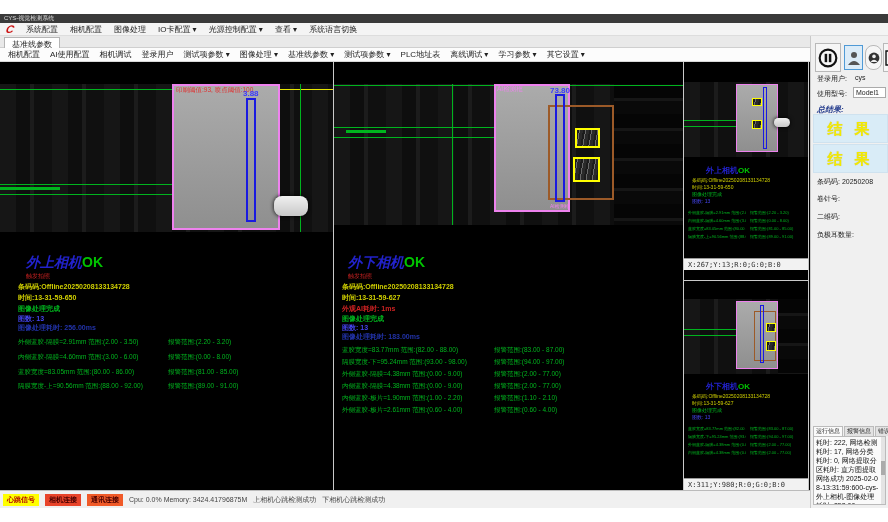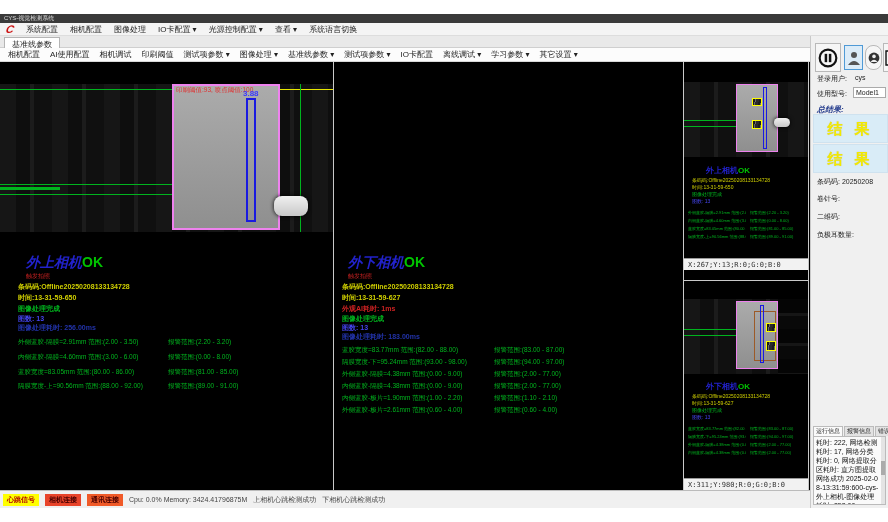--- a/index.html
+++ b/index.html
@@ -103,26 +103,26 @@
 </div>
 
 <div class="abs tabrow">
   <div class="tab-active">基准线参数</div>
 </div>
 
 <div class="abs toolbar">
   <span class="ti">相机配置</span>
   <span class="ti">AI使用配置</span>
   <span class="ti">相机调试</span>
-  <span class="ti">印刷阈值</span>
+  <span class="ti">登录用户</span>
   <span class="ti">测试项参数 ▾</span>
   <span class="ti">图像处理 ▾</span>
   <span class="ti">基准线参数 ▾</span>
   <span class="ti">测试项参数 ▾</span>
-  <span class="ti">IO卡配置</span>
+  <span class="ti">PLC地址表</span>
   <span class="ti">离线调试 ▾</span>
   <span class="ti">学习参数 ▾</span>
   <span class="ti">其它设置 ▾</span>
 </div>
 
 <div class="abs main">
 
   <div class="panel" style="left:0;width:334px">
     <div class="scene" style="left:0;top:22px;width:333px;height:148px">
       <div class="hline" style="left:0;top:5px;width:230px"></div>
@@ -152,20 +152,36 @@
     <div class="mrow" style="left:18px;top:291px"><span>内侧蓝胶-隔膜=4.60mm 范围:(3.00 - 6.00)</span></div>
     <div class="mrow" style="left:168px;top:291px"><span>报警范围:(0.00 - 8.00)</span></div>
     <div class="mrow" style="left:18px;top:306px"><span>蓝胶宽度=83.05mm 范围:(80.00 - 86.00)</span></div>
     <div class="mrow" style="left:168px;top:306px"><span>报警范围:(81.00 - 85.00)</span></div>
     <div class="mrow" style="left:18px;top:320px"><span>隔膜宽度-上=90.56mm 范围:(88.00 - 92.00)</span></div>
     <div class="mrow" style="left:168px;top:320px"><span>报警范围:(89.00 - 91.00)</span></div>
 
   </div>
 
   <div class="panel" style="left:334px;width:350px">
+    <div class="scene" style="left:0;top:22px;width:349px;height:141px">
+      <div class="darkzone" style="left:280px;top:0;width:69px;height:141px"></div>
+      <div class="hline" style="left:0;top:1px;width:349px"></div>
+      <div class="vline" style="left:118px;top:0;height:141px"></div>
+      <div class="hline" style="left:0;top:43px;width:236px"></div>
+      <div class="hline" style="left:0;top:53px;width:236px"></div>
+      <div class="hline" style="left:12px;top:46px;width:40px;height:3px"></div>
+      <div class="grayrect" style="left:160px;top:0;width:76px;height:128px"></div>
+      <div class="ovl-pink" style="left:163px;top:1px">AI检测框</div>
+      <div class="brownbox" style="left:214px;top:21px;width:66px;height:95px"></div>
+      <div class="bluebox" style="left:221px;top:10px;width:10px;height:108px"></div>
+      <div class="ovl-blue" style="left:216px;top:2px">73.80</div>
+      <div class="defect" style="left:241px;top:44px;width:25px;height:20px"></div>
+      <div class="defect" style="left:239px;top:73px;width:27px;height:25px"></div>
+      <div class="ovl-pink" style="left:216px;top:119px;font-size:5px">AI检测框</div>
+    </div>
     <div class="cam-title" style="left:14px;top:192px">
       <span>外下相机</span><span class="ok">OK</span>
     </div>
     <div class="t-red" style="left:14px;top:210px">触发拍照</div>
     <div class="t-yel" style="left:8px;top:220px">条码码:Offline20250208133134728</div>
     <div class="t-yel" style="left:8px;top:231px">时间:13-31-59-627</div>
     <div class="t-red" style="left:8px;top:242px;font-size:7px;font-weight:bold">外观AI耗时: 1ms</div>
     <div class="t-grn" style="left:8px;top:252px">图像处理完成</div>
     <div class="t-blu" style="left:8px;top:261px">图数: 13</div>
     <div class="t-dkb" style="left:8px;top:270px">图像处理耗时: 183.00ms</div>

